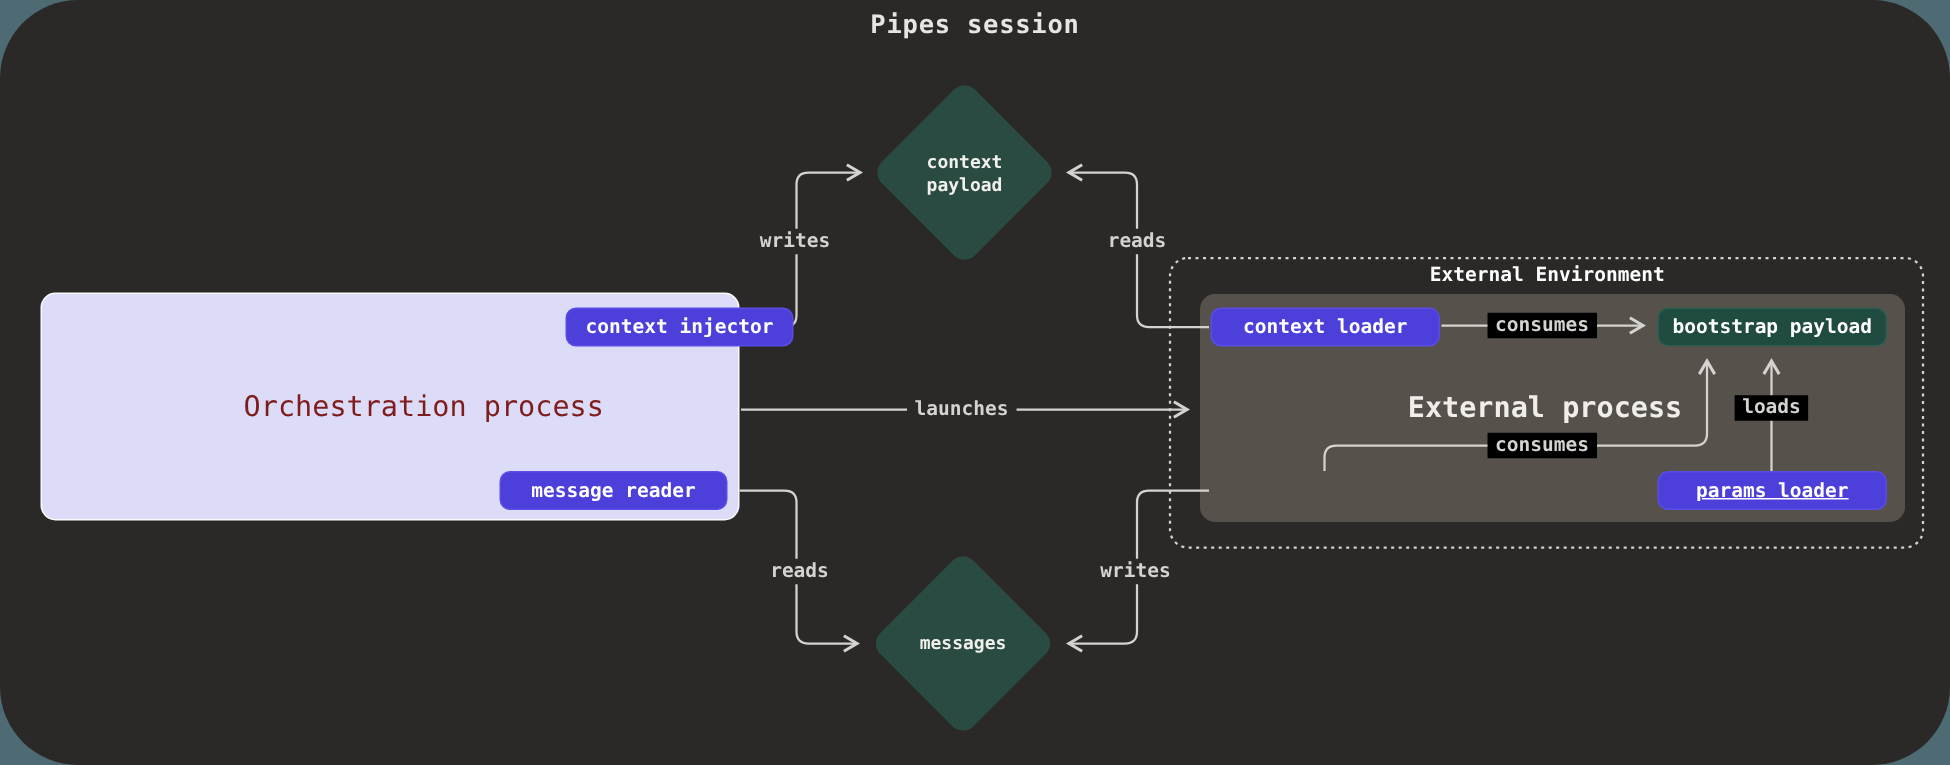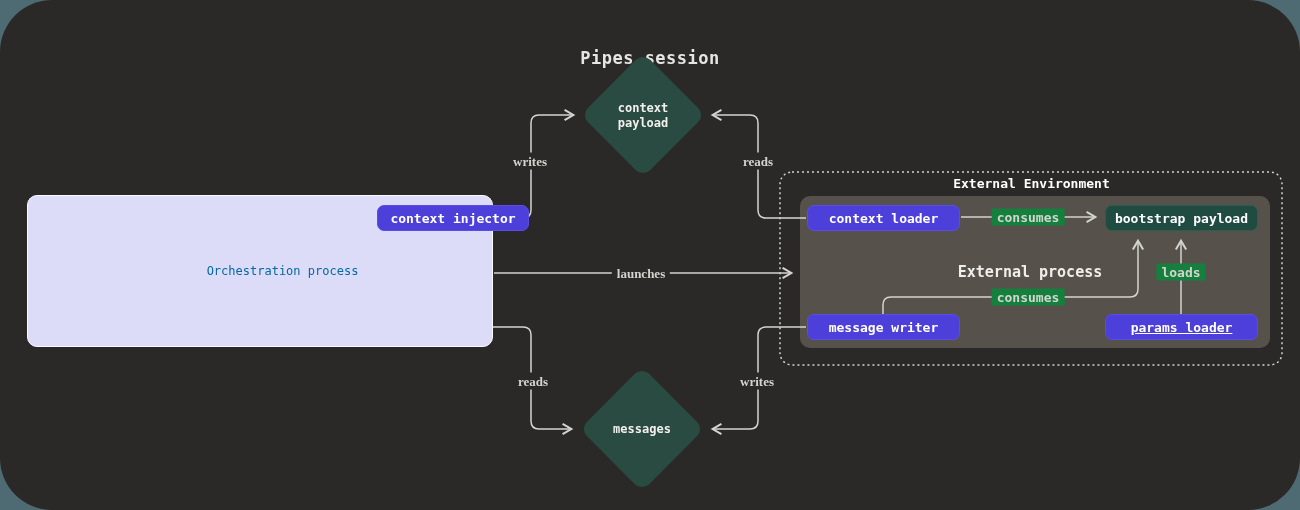--- a/index.html
+++ b/index.html
@@ -12,44 +12,43 @@
   .panel {
     position: absolute; inset: 0;
     background: #2b2927;
     border-radius: 52px;
   }
   .title {
     position: absolute; top: 7px; left: 0; width: 1300px;
     text-align: center;
     font-size: 17px; font-weight: 700; letter-spacing: 0.5px;
     color: #e7e5e2;
-    margin-top: 41px;
   }
   svg.edges { position: absolute; left: 0; top: 0; pointer-events: none; }
   svg.edges path, svg.edges rect { fill: none; stroke: #d5d3cf; stroke-width: 1.5; }
 
   
   .orch-box {
     position: absolute; left: 27px; top: 195px; width: 466px; height: 152px;
     background: #dcdcf9; border: 1.5px solid #fbfbff; border-radius: 10px;
     display: flex; align-items: center; justify-content: center;
   }
-  .orch-label { font-size: 12px; color: #0369a1; margin-left: 45px; }
+  .orch-label { font-size: 19px; color: #7f1d1d; margin-left: 45px; }
   .ext-label {
     position: absolute; left: 780px; top: 176px; width: 503px;
     text-align: center; font-size: 13px; font-weight: 700; color: #ffffff;
   }
   .inner-box {
     position: absolute; left: 800px; top: 196px; width: 470px; height: 152px;
     background: #56524b; border-radius: 10px;
   }
   .ext-process-label {
     position: absolute; left: 1030px; top: 272px;
     transform: translate(-50%, -50%);
-    font-size: 15px; font-weight: 700; color: #f0eeeb; white-space: nowrap;
+    font-size: 19px; font-weight: 700; color: #f0eeeb; white-space: nowrap;
   }
 
   
   .pill {
     position: absolute; height: 26px; width: 152px;
     border-radius: 7px;
     display: flex; align-items: center; justify-content: center;
     font-size: 13px; font-weight: 700; color: #ffffff; white-space: nowrap;
   }
   .pill.purple { background: #4d3fd9; border: 1px solid #5a4ce6; }
@@ -66,22 +65,22 @@
     text-align: center; white-space: pre-line;
     font-size: 12px; font-weight: 700; line-height: 15px; color: #f2f0ed;
   }
 
   
   .edge-label {
     position: absolute; transform: translate(-50%, -50%);
     font-size: 13px; font-weight: 600; color: #d5d3cf;
     padding: 0 5px; white-space: nowrap; line-height: 17px;
   }
-  .edge-label.on-dark { background: #2b2927; font-family: Liberation Serif, serif; }
-  .edge-label.on-gray { background: #15803d; }
+  .edge-label.on-dark { background: #2b2927; }
+  .edge-label.on-gray { background: #000000; }
 </style>
 </head>
 <body>
 
 <div class="stage">
   <div class="panel"></div>
 
   <div class="title">Pipes session</div>
 
   <div class="orch-box">
@@ -112,28 +111,28 @@
   <div class="ext-label">External Environment</div>
   <div class="ext-process-label">External process</div>
 
   <div class="diamond-label" style="left:643px; top:116px;">context
 payload</div>
   <div class="diamond-label" style="left:642px; top:429px;">messages</div>
 
   <div class="pill purple" style="left:333px; top:205px;margin-left:44px;">
     <span>context injector</span>
   </div>
+  <div class="pill purple" style="left:333px; top:314px;">
+    <span>message reader</span>
+  </div>
   <div class="pill purple" style="left:807px; top:205px; width:153px;">
     <span>context loader</span>
   </div>
   <div class="pill teal" style="left:1105px; top:205px; width:153px;">
     <span>bootstrap payload</span>
-  </div>
-  <div class="pill purple" style="left:807px; top:314px; width:153px;">
-    <span>message writer</span>
   </div>
   <div class="pill purple" style="left:1105px; top:314px; width:153px;text-decoration:underline;">
     <span>params loader</span>
   </div>
 
   <span class="edge-label on-dark" style="left:530px; top:161px;">writes</span>
   <span class="edge-label on-dark" style="left:758px; top:161px;">reads</span>
   <span class="edge-label on-dark" style="left:641px; top:273px;">launches</span>
   <span class="edge-label on-dark" style="left:533px; top:381px;">reads</span>
   <span class="edge-label on-dark" style="left:757px; top:381px;">writes</span>

